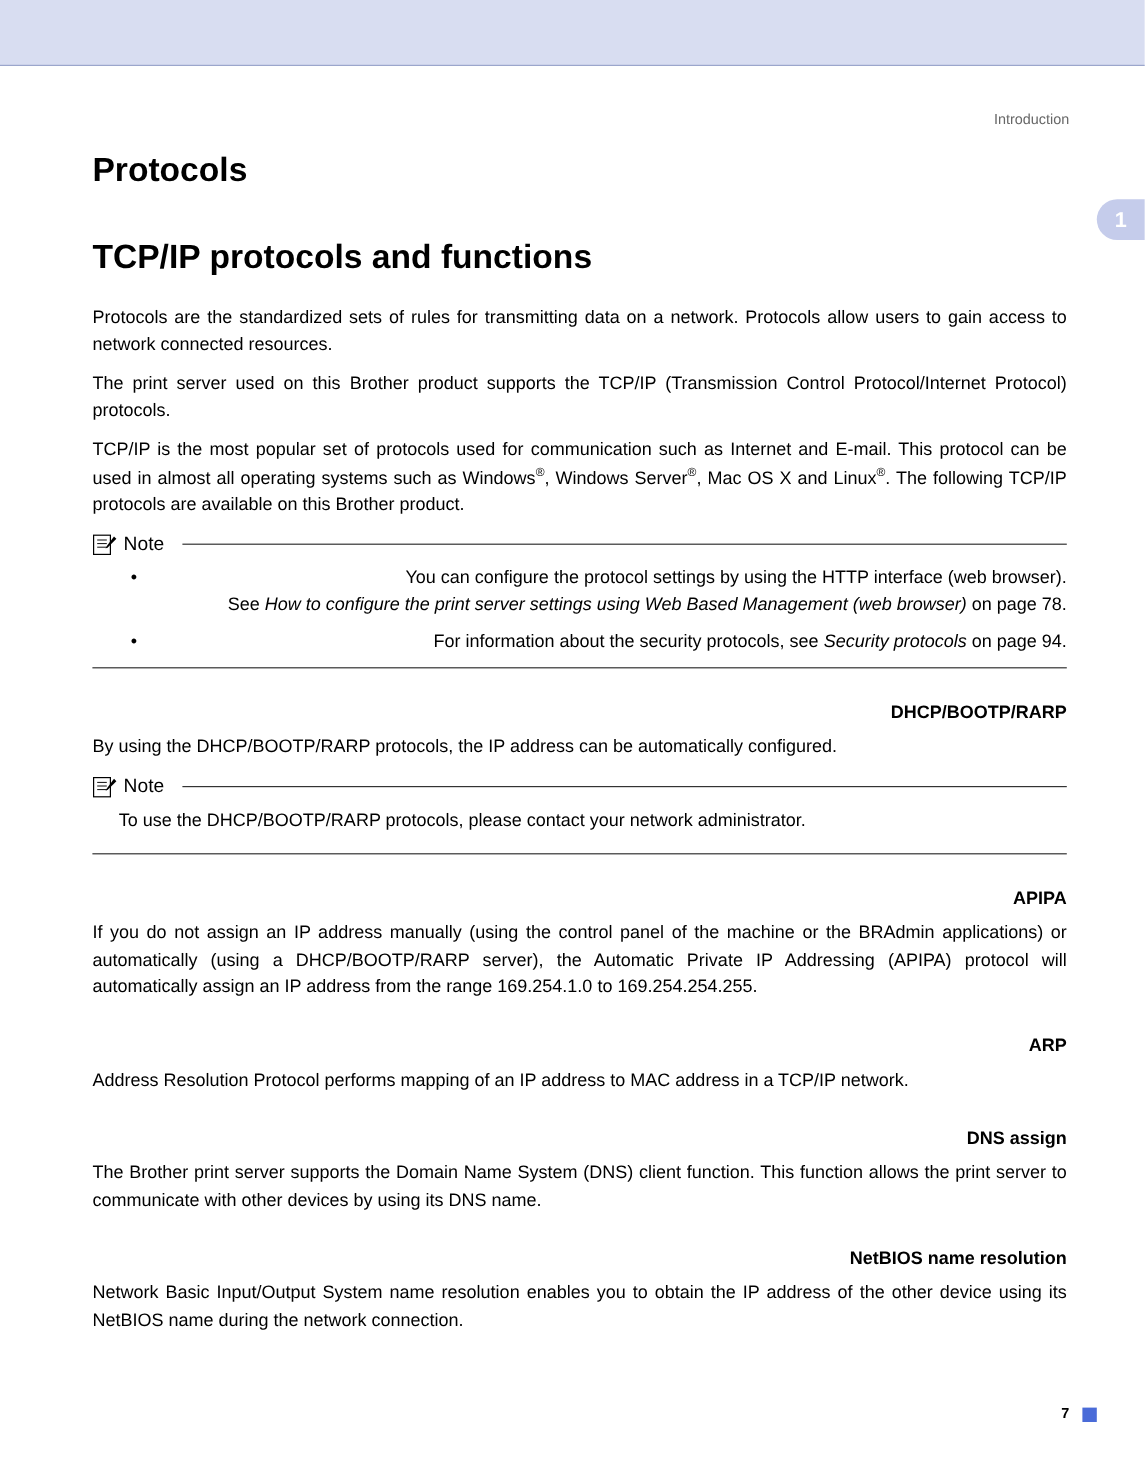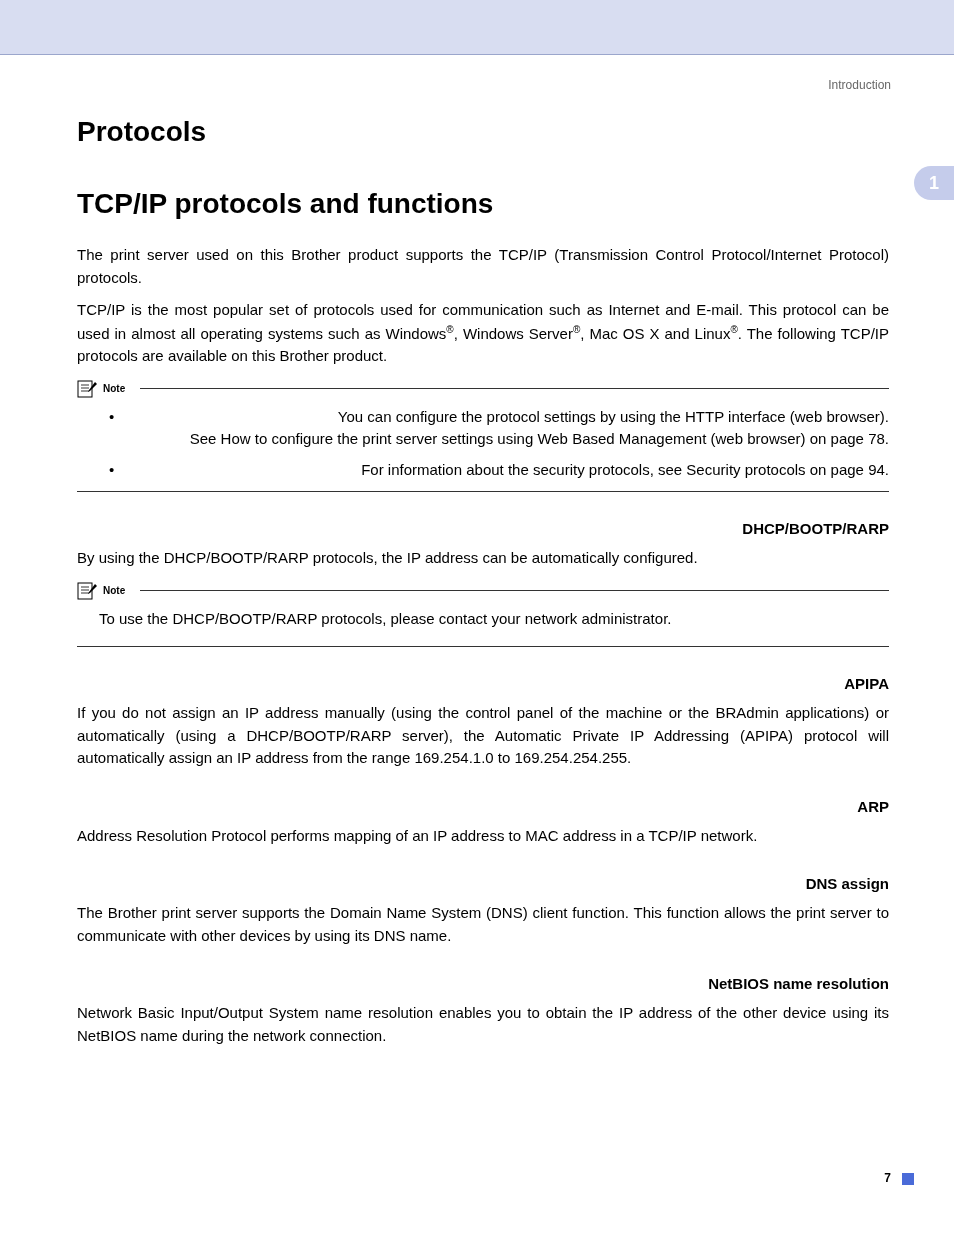--- a/index.html
+++ b/index.html
@@ -11,21 +11,21 @@
       position: relative;
       color: #000;
     }
     .top-bar {
       height: 55px;
       background: #d8ddf1;
       border-bottom: 1px solid #9ba6cc;
     }
     .header-text {
       position: absolute;
-      top: 78px;
+      top: 92px;
       right: 63px;
       font-size: 12px;
       color: #676767;
     }
     .chapter-tab {
       position: absolute;
       right: 0;
       top: 166px;
       width: 40px;
       height: 34px;
@@ -48,21 +48,21 @@
     .page-indicator {
       position: absolute;
       right: 40px;
       bottom: 50px;
       width: 12px;
       height: 12px;
       background: #4a6bd8;
     }
     .content {
       position: absolute;
-      top: 116px;
+      top: 126px;
       left: 77px;
       width: 812px;
     }
     h1 {
       font-size: 28px;
       font-weight: bold;
       margin-bottom: 40px;
     }
     h2 {
       font-size: 28px;
@@ -89,22 +89,22 @@
       align-items: center;
       margin-bottom: 8px;
     }
     .note-icon {
       width: 22px;
       height: 18px;
       margin-right: 4px;
       flex-shrink: 0;
     }
     .note-label {
-      font-size: 10px;
-      font-weight: bold;
+      font-size: 16px;
+      font-weight: normal;
       margin-right: 15px;
       flex-shrink: 0;
     }
     .note-line {
       flex: 1;
       border-top: 1px solid #333;
     }
     .note-content {
       padding-left: 22px;
       font-size: 15px;
@@ -122,21 +122,21 @@
     }
     .note-content li::before {
       content: "•";
       position: absolute;
       left: 0;
     }
     .note-end {
       border-top: 1px solid #333;
       margin-top: 10px;
     }
-    .italic { }
+    .italic { font-style: italic; }
     .note-single {
       padding-left: 22px;
       font-size: 15px;
       line-height: 1.5;
       margin-bottom: 16px;
     }
   </style>
 </head>
 <body>
 
@@ -145,20 +145,21 @@
 <div class="header-text">Introduction</div>
 
 <div class="chapter-tab">1</div>
 
 <div class="content">
 
   <h1>Protocols</h1>
 
   <h2>TCP/IP protocols and functions</h2>
 
+  <p>Protocols are the standardized sets of rules for transmitting data on a network. Protocols allow users to gain access to network connected resources.</p>
   <p>The print server used on this Brother product supports the TCP/IP (Transmission Control Protocol/Internet Protocol) protocols.</p>
   <p>
     <span>TCP/IP is the most popular set of protocols used for communication such as Internet and E-mail. This protocol can be used in almost all operating systems such as Windows</span><span class="sup">®</span><span>, Windows Server</span><span class="sup">®</span><span>, Mac OS X and Linux</span><span class="sup">®</span><span>. The following TCP/IP protocols are available on this Brother product.</span>
   </p>
 
   <div class="note-block">
     <div class="note-header">
       <svg class="note-icon" viewBox="0 0 22 18">
         <rect x="1" y="1" width="14" height="16" fill="none" stroke="#000" stroke-width="1"></rect>
         <line x1="4" y1="5" x2="12" y2="5" stroke="#000" stroke-width="0.8"></line>

